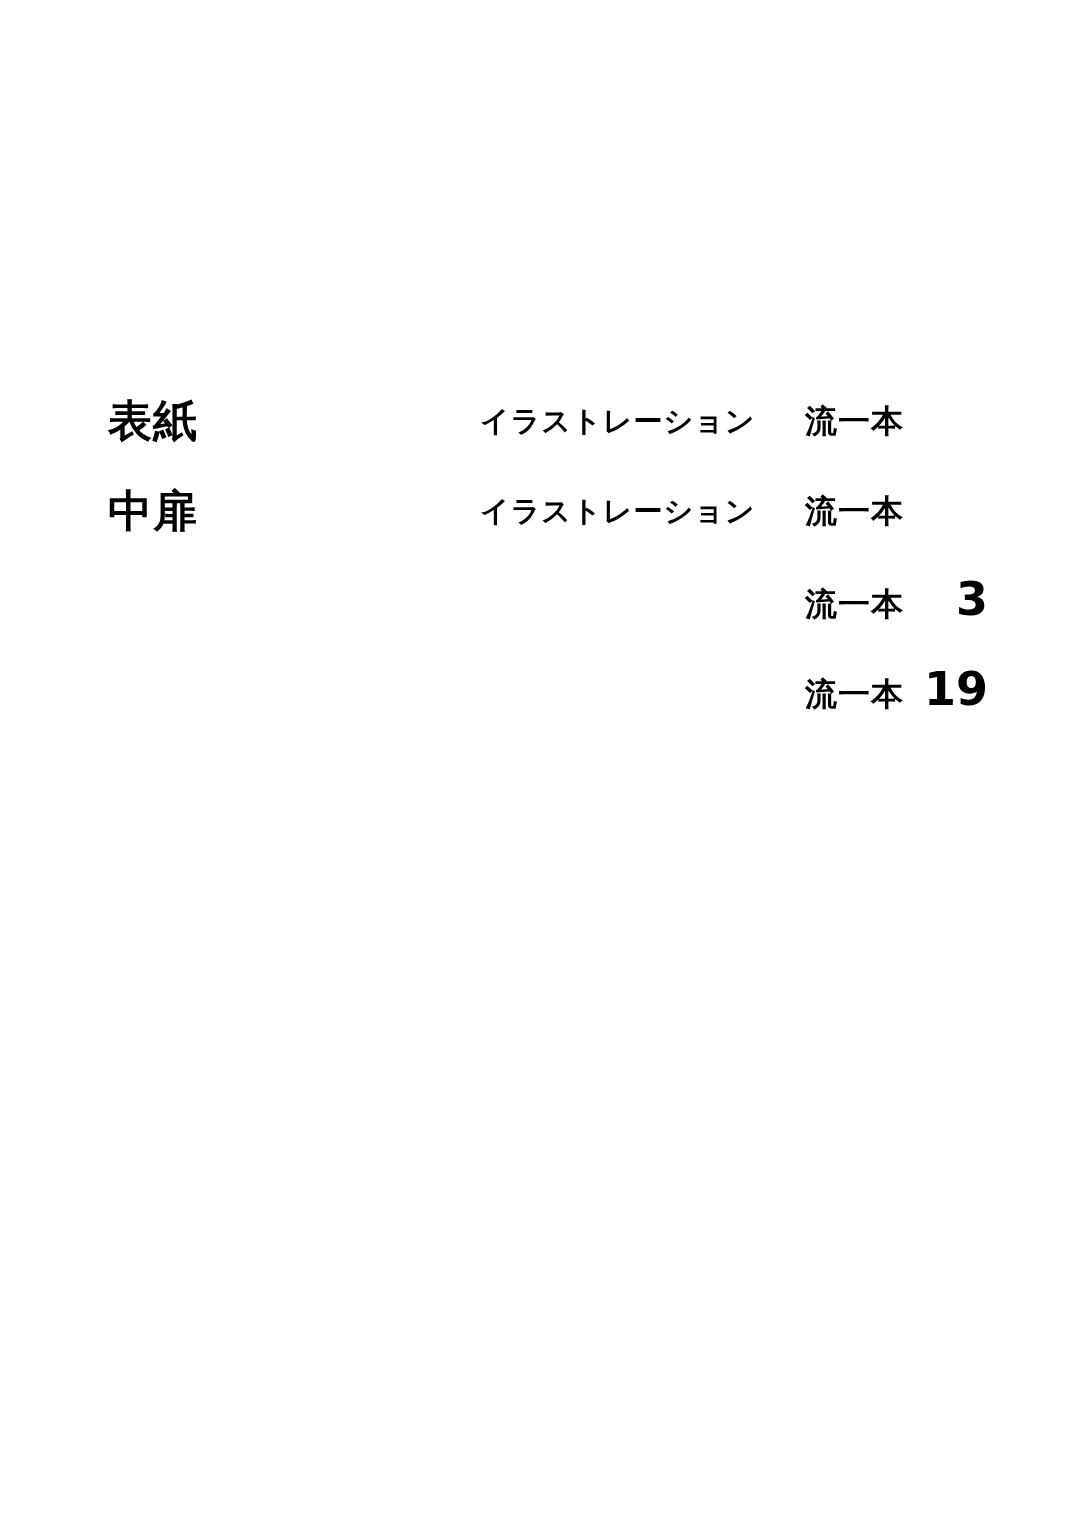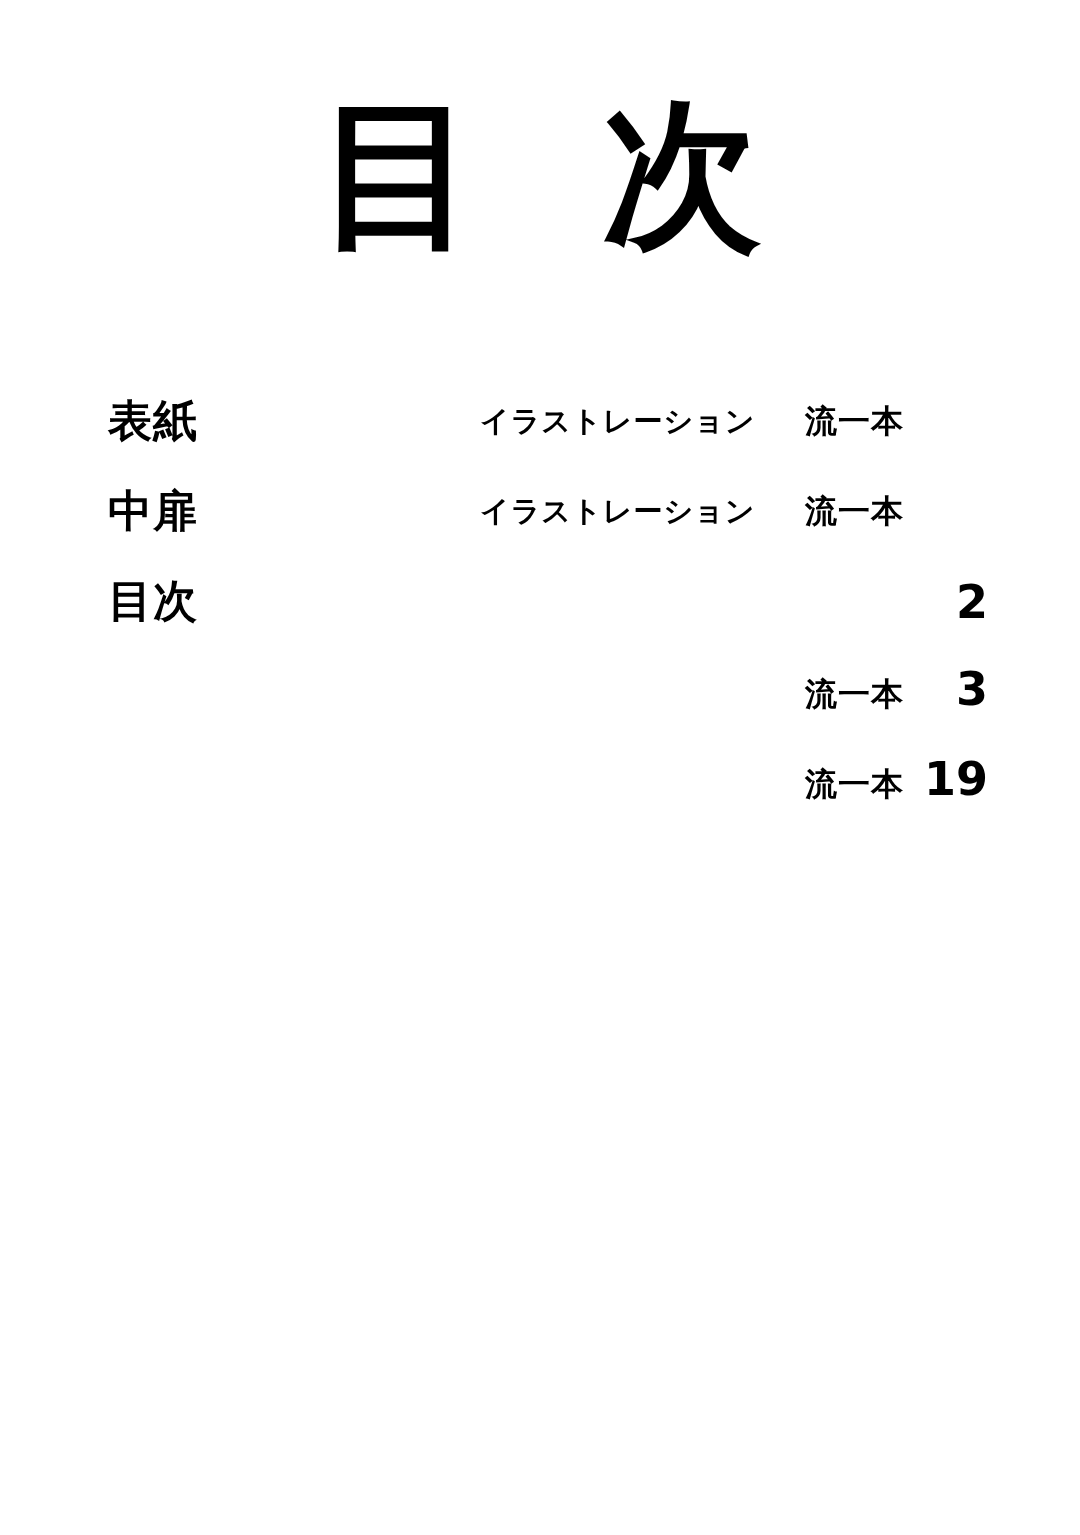--- a/index.html
+++ b/index.html
@@ -82,21 +82,20 @@
     width: 100%;
     display: flex;
     align-items: center;
   }
 </style>
 </head>
 <body>
 
 <div class="page">
 
-  <div class="page-title">目 次</div>
 
   <div class="toc">
 
     <div class="toc-row">
       <div class="row-rel">
         <span class="entry-title">表紙</span>
         <span class="entry-mid">イラストレーション</span>
         <span class="entry-right">
           <span class="entry-author">流一本</span>
           <span class="entry-page"></span>
@@ -108,30 +107,20 @@
       <div class="row-rel">
         <span class="entry-title">中扉</span>
         <span class="entry-mid">イラストレーション</span>
         <span class="entry-right">
           <span class="entry-author">流一本</span>
           <span class="entry-page"></span>
         </span>
       </div>
     </div>
 
-    <div class="toc-row">
-      <div class="row-rel">
-        <span class="entry-title">目次</span>
-        <span class="entry-mid"></span>
-        <span class="entry-right">
-          <span class="entry-author"></span>
-          <span class="entry-page">2</span>
-        </span>
-      </div>
-    </div>
 
     <div class="toc-row">
       <div class="row-rel">
         <span class="entry-mid"></span>
         <span class="entry-right">
           <span class="entry-author">流一本</span>
           <span class="entry-page">3</span>
         </span>
       </div>
     </div>

